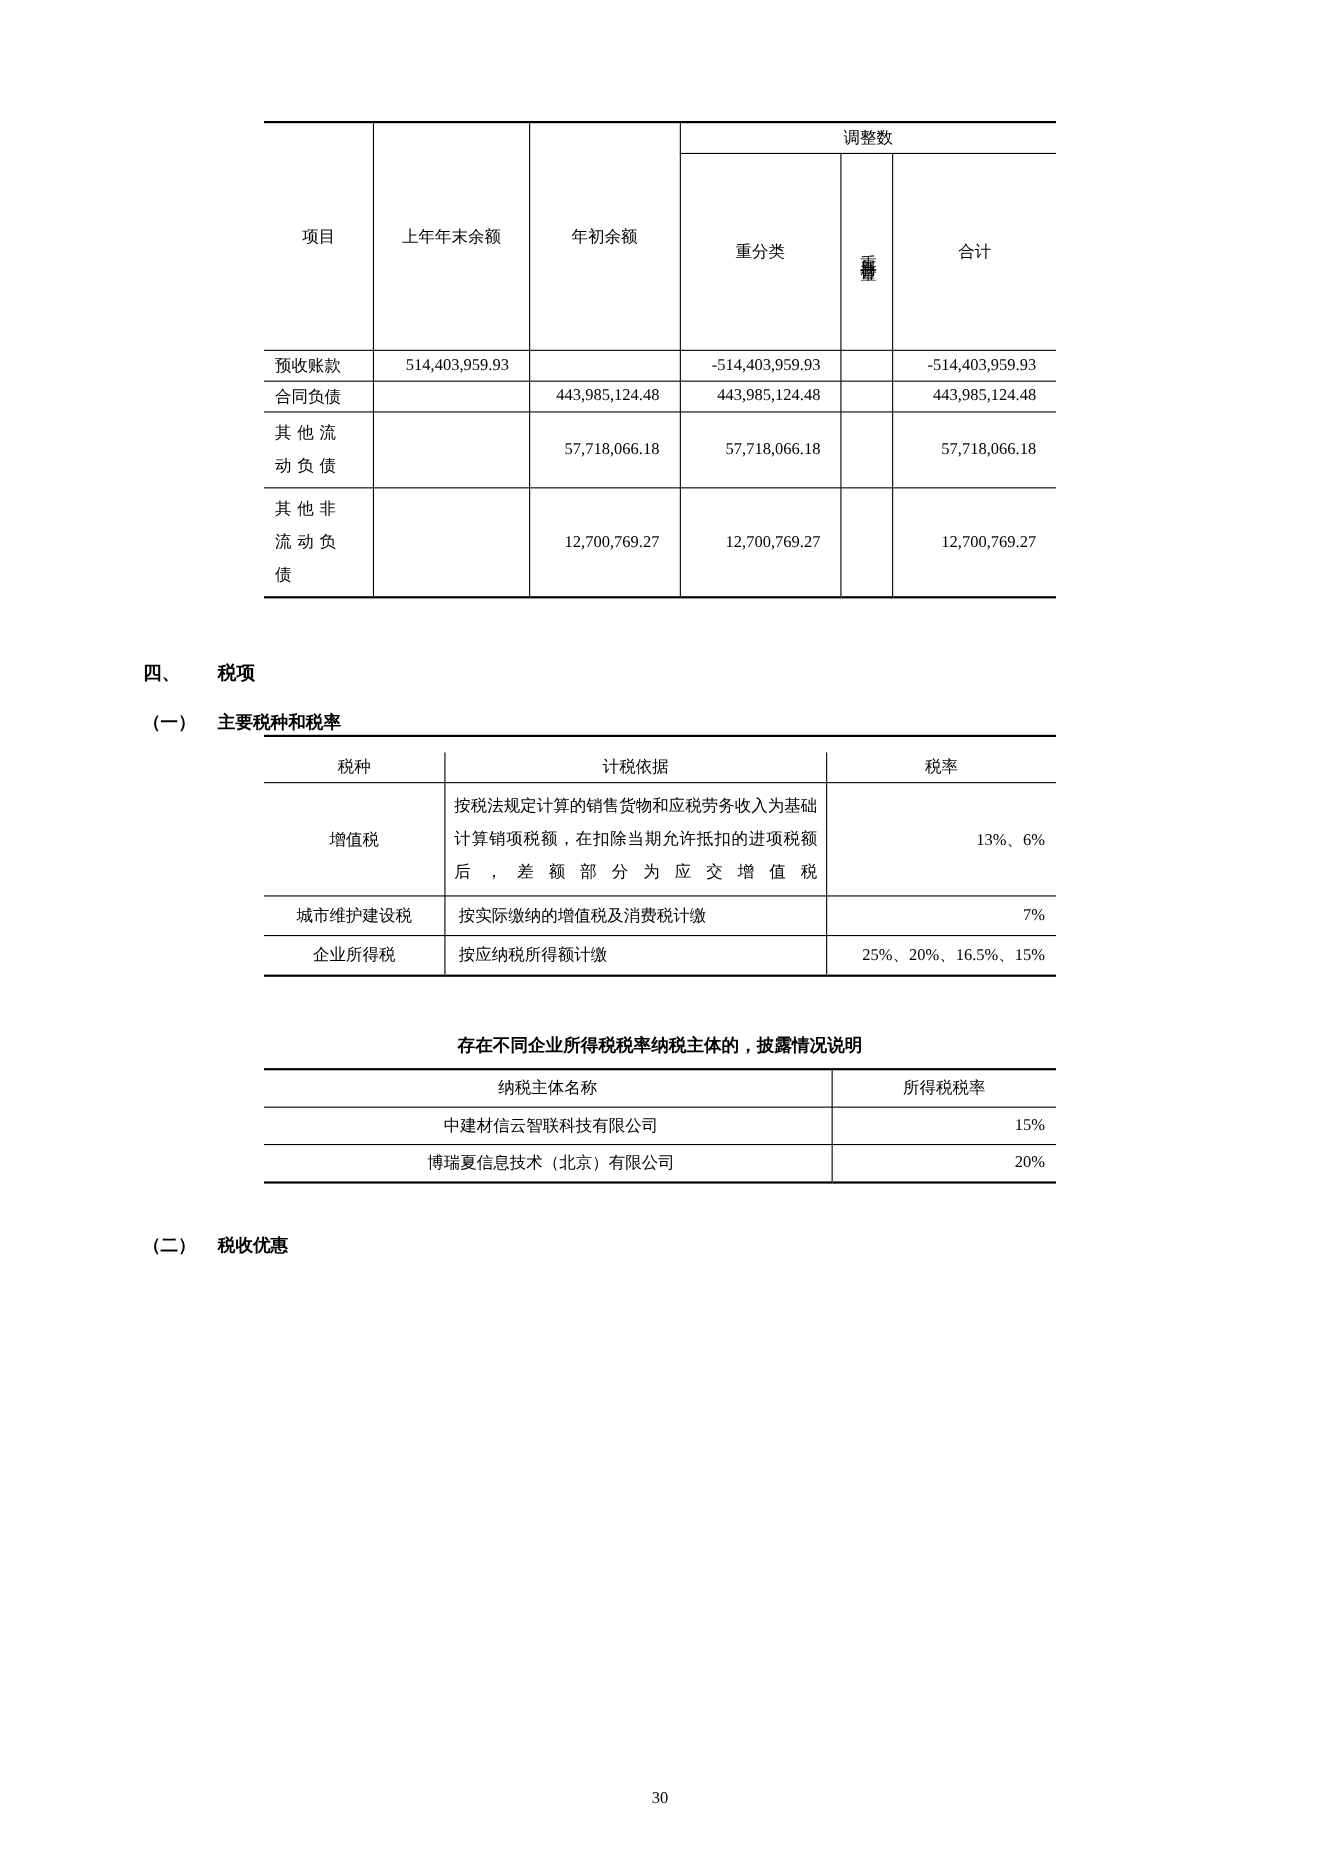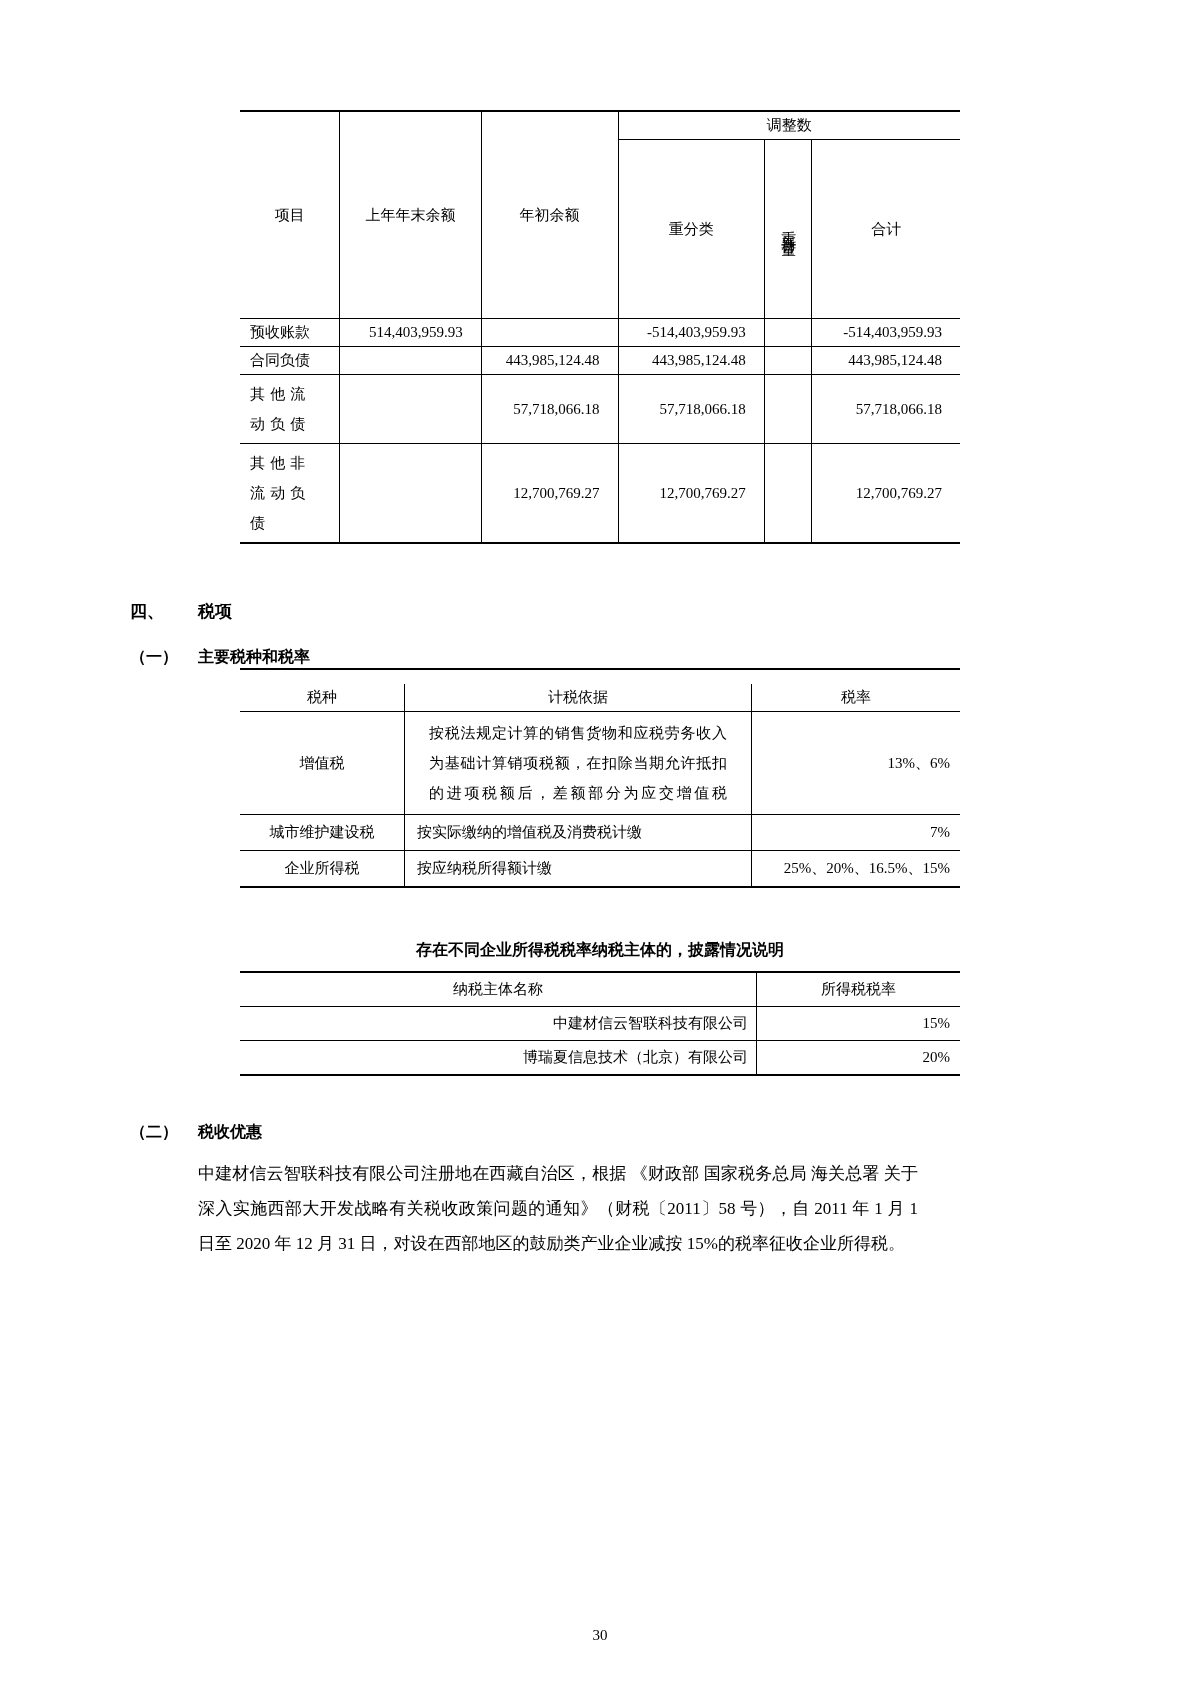--- a/index.html
+++ b/index.html
@@ -117,21 +117,21 @@
     border-bottom: 1px solid #000;
   }
   table.t2 td.vsep { border-right: 1px solid #000; }
   table.t2 .hdr { text-align: center; }
   table.t2 .c { text-align: center; }
   table.t2 .r { text-align: right; padding-right: 10px; }
   table.t2 .body-just {
     text-align: justify;
     text-align-last: justify;
     line-height: 2.0;
-    padding: 6px 24px;
+    padding: 6px 8px;
   }
   .t2-top, .t2-bottom {
     height: 2px; background: #000; width: 720px; margin: 0 auto;
   }
 
   
   .t3-title {
     text-align: center;
     font-size: 16px;
     margin: 52px auto 10px auto;
@@ -142,21 +142,21 @@
   .t3-wrap { margin: 0 auto; width: 720px; }
   table.t3 td {
     border-left: none;
     border-right: none;
     border-top: 1px solid #000;
     border-bottom: 1px solid #000;
     padding: 7px 8px;
   }
   table.t3 td.vsep { border-right: 1px solid #000; }
   table.t3 .hdr { text-align: center; }
-  table.t3 .l { text-align: right; padding-left: 14px; }
+  table.t3 .l { text-align: center; padding-left: 14px; }
   table.t3 .r { text-align: right; padding-right: 10px; margin-left: 35px; }
   .t3-top, .t3-bottom {
     height: 2px; background: #000; width: 720px; margin: 0 auto;
   }
 
   
   .para {
     margin: 14px 0 0 68px;
     font-size: 17px;
     line-height: 2.05;
@@ -289,16 +289,15 @@
         <td class="r rule-bot">20%</td>
       </tr>
     </tbody>
       </table>
   </div>
 
   <div class="sub" style="margin-top:46px;">
     <span class="num-col">（二）</span>
     <span>税收优惠</span>
   </div>
-  <div class="para">中建材信云智联科技有限公司注册地在西藏自治区，根据 《财政部 国家税务总局 海关总署 关于深入实施西部大开发战略有关税收政策问题的通知》（财税〔2011〕58 号），自 2011 年 1 月 1 日至 2020 年 12 月 31 日，对设在西部地区的鼓励类产业企业减按 15%的税率征收企业所得税。</div>
 
   <div class="pagenum">30</div>
 </div>
 
 </body></html>

